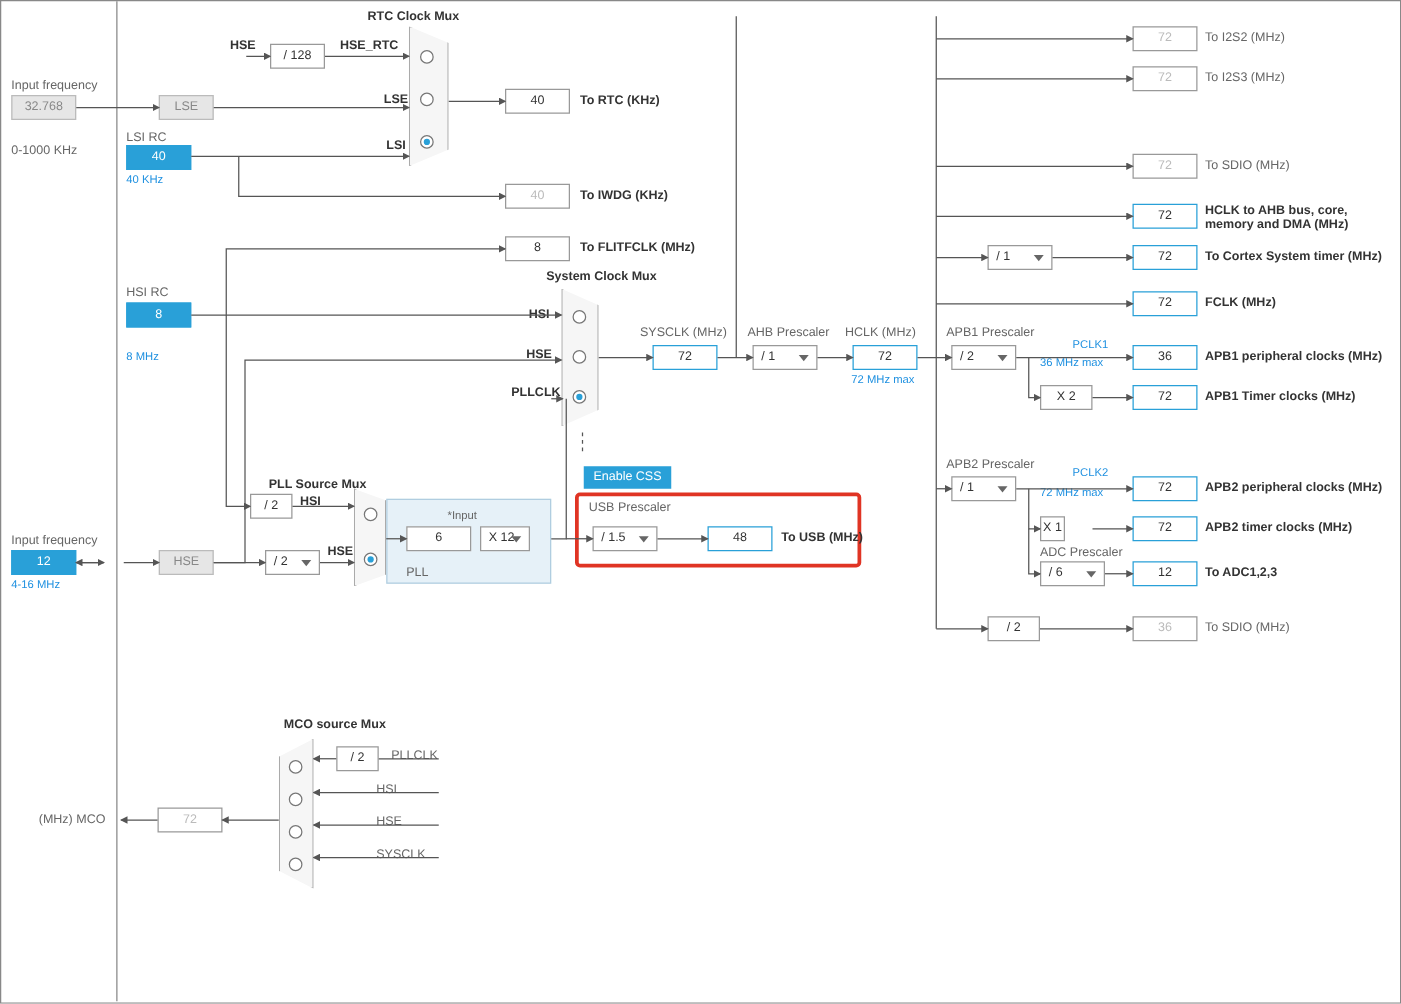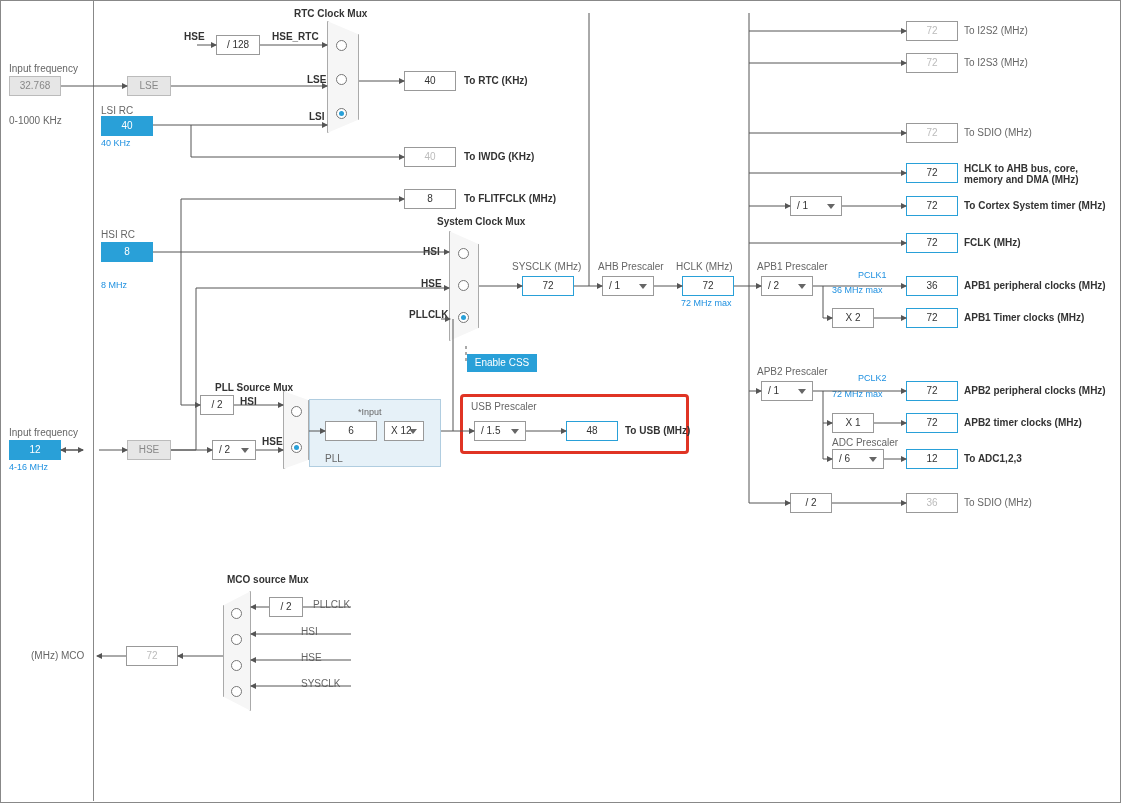--- a/index.html
+++ b/index.html
@@ -161,21 +161,21 @@
 
   <div class="lbl lbl-dark" style="left:436px; top:215px;">System Clock Mux</div>
   <div class="lbl lbl-dark" style="left:422px; top:245px;">HSI</div>
   <div class="lbl lbl-dark" style="left:420px; top:277px;">HSE</div>
   <div class="lbl lbl-dark" style="left:408px; top:308px;">PLLCLK</div>
   <div class="mux" style="left:448px; top:230px; width:30px; height:110px;">
     <div class="radio" style="left:8px; top:16px;"></div>
     <div class="radio" style="left:8px; top:48px;"></div>
     <div class="radio sel-on" style="left:8px; top:80px;"></div>
   </div>
-  <div class="btn-css" style="left:466px; top:353px;">Enable CSS</div>
+  <div class="btn-css" style="left:466px; top:372px;">Enable CSS</div>
 
   <div class="lbl" style="left:511px; top:260px;">SYSCLK (MHz)</div>
   <div class="val val-active" style="left:521px; top:275px;">72</div>
 
   <div class="lbl" style="left:597px; top:260px;">AHB Prescaler</div>
   <div class="sel" style="left:601px; top:275px;">/ 1</div>
 
   <div class="lbl" style="left:675px; top:260px;">HCLK (MHz)</div>
   <div class="val val-active" style="left:681px; top:275px;">72</div>
   <div class="lbl lbl-blue" style="left:680px; top:297px;">72 MHz max</div>
@@ -212,21 +212,21 @@
   <div class="val" style="left:831px; top:307px; width:42px;">X 2</div>
   <div class="val val-active" style="left:905px; top:307px;">72</div>
   <div class="lbl lbl-dark" style="left:963px; top:311px;">APB1 Timer clocks (MHz)</div>
 
   <div class="lbl" style="left:756px; top:365px;">APB2 Prescaler</div>
   <div class="sel" style="left:760px; top:380px;">/ 1</div>
   <div class="lbl lbl-blue" style="left:857px; top:372px;">PCLK2</div>
   <div class="lbl lbl-blue" style="left:831px; top:388px;">72 MHz max</div>
   <div class="val val-active" style="left:905px; top:380px;">72</div>
   <div class="lbl lbl-dark" style="left:963px; top:384px;">APB2 peripheral clocks (MHz)</div>
-  <div class="val" style="left:831px; top:412px; width:42px;">X 1</div>
+  <div class="val" style="left:831px; top:412px; width:20px;">X 1</div>
   <div class="val val-active" style="left:905px; top:412px;">72</div>
   <div class="lbl lbl-dark" style="left:963px; top:416px;">APB2 timer clocks (MHz)</div>
 
   <div class="lbl" style="left:831px; top:436px;">ADC Prescaler</div>
   <div class="sel" style="left:831px; top:448px;">/ 6</div>
   <div class="val val-active" style="left:905px; top:448px;">12</div>
   <div class="lbl lbl-dark" style="left:963px; top:452px;">To ADC1,2,3</div>
 
   <div class="val" style="left:789px; top:492px; width:42px;">/ 2</div>
   <div class="val val-ro" style="left:905px; top:492px;">36</div>

